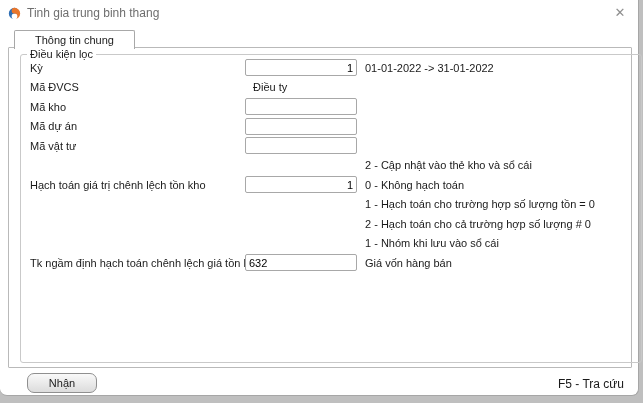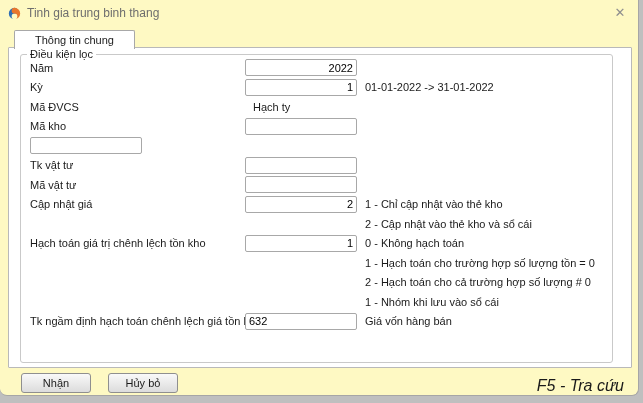--- a/index.html
+++ b/index.html
@@ -4,21 +4,21 @@
 <style>
   html,body { margin:0; padding:0; }
   body {
     width:643px; height:403px;
     background:#bfbfbf;
     font-family:"Liberation Sans", sans-serif;
     position:relative; overflow:hidden;
   }
   .window {
     position:absolute; left:0; top:0; width:638px; height:395px;
-    background:#fef9c3;
+    background:#ffffff;
     border-right:1px solid #a6a6a6; border-bottom:1px solid #a6a6a6;
     border-radius:0 0 7px 7px;
   }
   .titlebar {
     position:absolute; left:0; top:0; right:0; height:26px;
     display:flex; align-items:center; padding-left:8px;
   }
   .title { color:#6e6e6e; font-size:12px; margin-left:6px; }
   .close {
     position:absolute; right:9px; top:4px; width:18px; height:18px;
@@ -30,21 +30,21 @@
     background:#ffffff; border:1px solid #a8a8a8; border-bottom:none;
     border-radius:2px 2px 0 0;
     font-size:11px; line-height:18px; color:#1a1a1a; z-index:2;
   }
   .tabpanel {
     position:absolute; left:8px; top:47px; width:622px; height:319px;
     border:1px solid #b9b9b9; background:#ffffff; border-radius:1px;
   }
   .groupbox {
     position:absolute; left:20px; top:54px; width:591px; height:307px;
-    border:1px solid #c9c9c9; border-radius:3px;
+    border:1px solid #c9c9c9; border-radius:3px;padding-left:29px;
   }
   .grouplabel {
     position:absolute; left:6px; top:-7px; background:#ffffff;
     padding:0 3px; font-size:11px; color:#1a1a1a;
   }
   .rows { position:absolute; left:30px; top:58px; width:605px; }
   .row { height:19.5px; display:flex; align-items:center; }
   .lbl { width:215px; flex:none; font-size:11px; color:#1a1a1a; white-space:nowrap; }
   .inp {
     width:104px; flex:none; height:15px;
@@ -53,25 +53,25 @@
     font-family:"Liberation Sans", sans-serif;
   }
   .hint { margin-left:8px; font-size:11px; color:#1a1a1a; white-space:nowrap; }
   .btn {
     position:absolute; top:373px; width:70px; height:20px;
     background:linear-gradient(#f9f9f9,#dcdcdc);
     border:1px solid #8f8f8f; border-radius:3px;
     font-size:11px; color:#1a1a1a;
     font-family:"Liberation Sans", sans-serif;
   }
-  .btn-accept { left:21px; }
+  .btn-accept { left:27px;border-radius:7px; }
   .btn-cancel { left:108px; }
   .hotkey {
     position:absolute; right:14px; top:377px;
-    font-size:16px; color:#1a1a1a;font-style:italic;
+    font-size:12px; color:#1a1a1a;
   }
   .logo { width:13px; height:13px; flex:none; }
 </style>
 </head>
 <body>
 
 <div class="window">
 
   <div class="titlebar">
     <svg class="logo" viewBox="0 0 16 16">
@@ -84,65 +84,51 @@
 
   <div class="tab">Thông tin chung</div>
 
   <div class="tabpanel"></div>
 
   <div class="groupbox">
     <span class="grouplabel">Điều kiện lọc</span>
   </div>
 
   <div class="rows">
-  <div class="row">
-    <span class="lbl">Năm</span>
-    <input class="inp" value="2022" style="text-align: right;">
-    <span class="hint"></span>
-  </div>
 
   <div class="row">
     <span class="lbl">Kỳ</span>
     <input class="inp" value="1" style="text-align: right;">
     <span class="hint">01-01-2022 -&gt; 31-01-2022</span>
   </div>
 
   <div class="row">
     <span class="lbl">Mã ĐVCS</span>
-    <span class="hint">Hạch ty</span>
+    <span class="hint">Điều ty</span>
   </div>
 
   <div class="row">
     <span class="lbl">Mã kho</span>
     <input class="inp" style="text-align: left;">
     <span class="hint"></span>
   </div>
 
   <div class="row">
+    <span class="lbl">Mã dự án</span>
     <input class="inp" style="text-align: left;">
     <span class="hint"></span>
   </div>
 
-  <div class="row">
-    <span class="lbl">Tk vật tư</span>
-    <input class="inp" style="text-align: left;">
-    <span class="hint"></span>
-  </div>
 
   <div class="row">
     <span class="lbl">Mã vật tư</span>
     <input class="inp" style="text-align: left;">
     <span class="hint"></span>
   </div>
 
-  <div class="row">
-    <span class="lbl">Cập nhật giá</span>
-    <input class="inp" value="2" style="text-align: right;">
-    <span class="hint">1 - Chỉ cập nhật vào thẻ kho</span>
-  </div>
 
   <div class="row">
     <span class="lbl"></span>
     <input class="inp" style="visibility: hidden;">
     <span class="hint">2 - Cập nhật vào thẻ kho và sổ cái</span>
   </div>
 
   <div class="row">
     <span class="lbl">Hạch toán giá trị chênh lệch tồn kho</span>
     <input class="inp" value="1" style="text-align: right;">
@@ -169,17 +155,16 @@
   </div>
 
   <div class="row">
     <span class="lbl">Tk ngầm định hạch toán chênh lệch giá tồn kho</span>
     <input class="inp" value="632" style="text-align: left;">
     <span class="hint">Giá vốn hàng bán</span>
   </div>
 </div>
 
   <button class="btn btn-accept">Nhận</button>
-  <button class="btn btn-cancel">Hủy bỏ</button>
 
   <span class="hotkey">F5 - Tra cứu</span>
 
 </div>
 
 </body></html>

